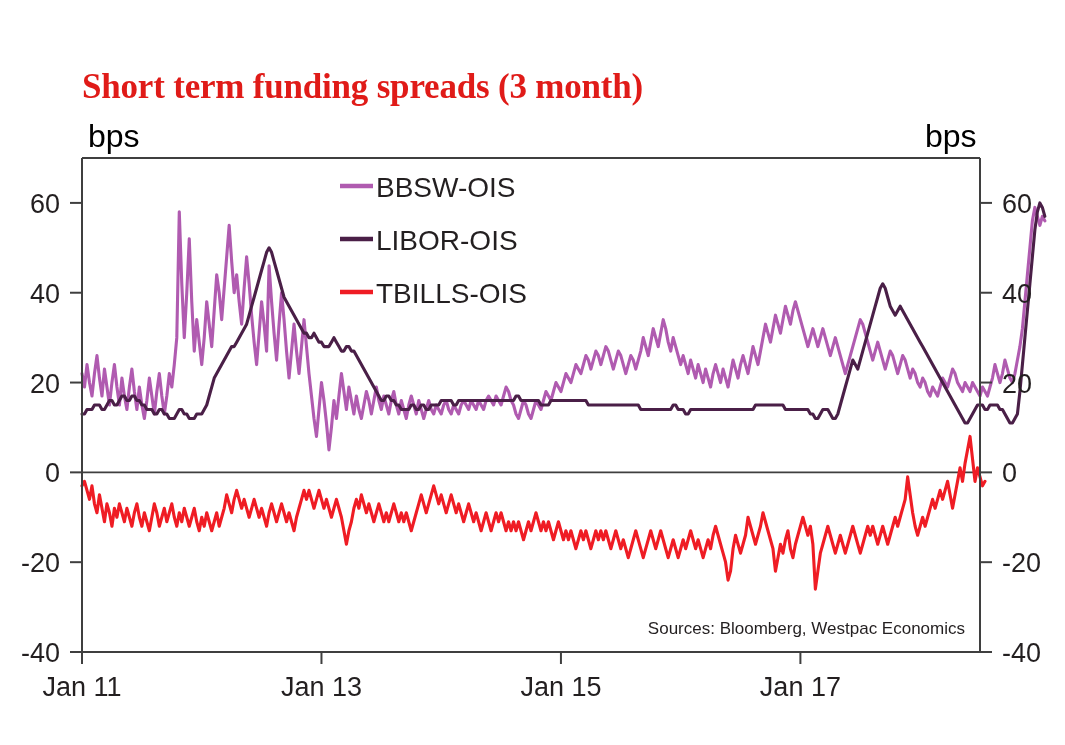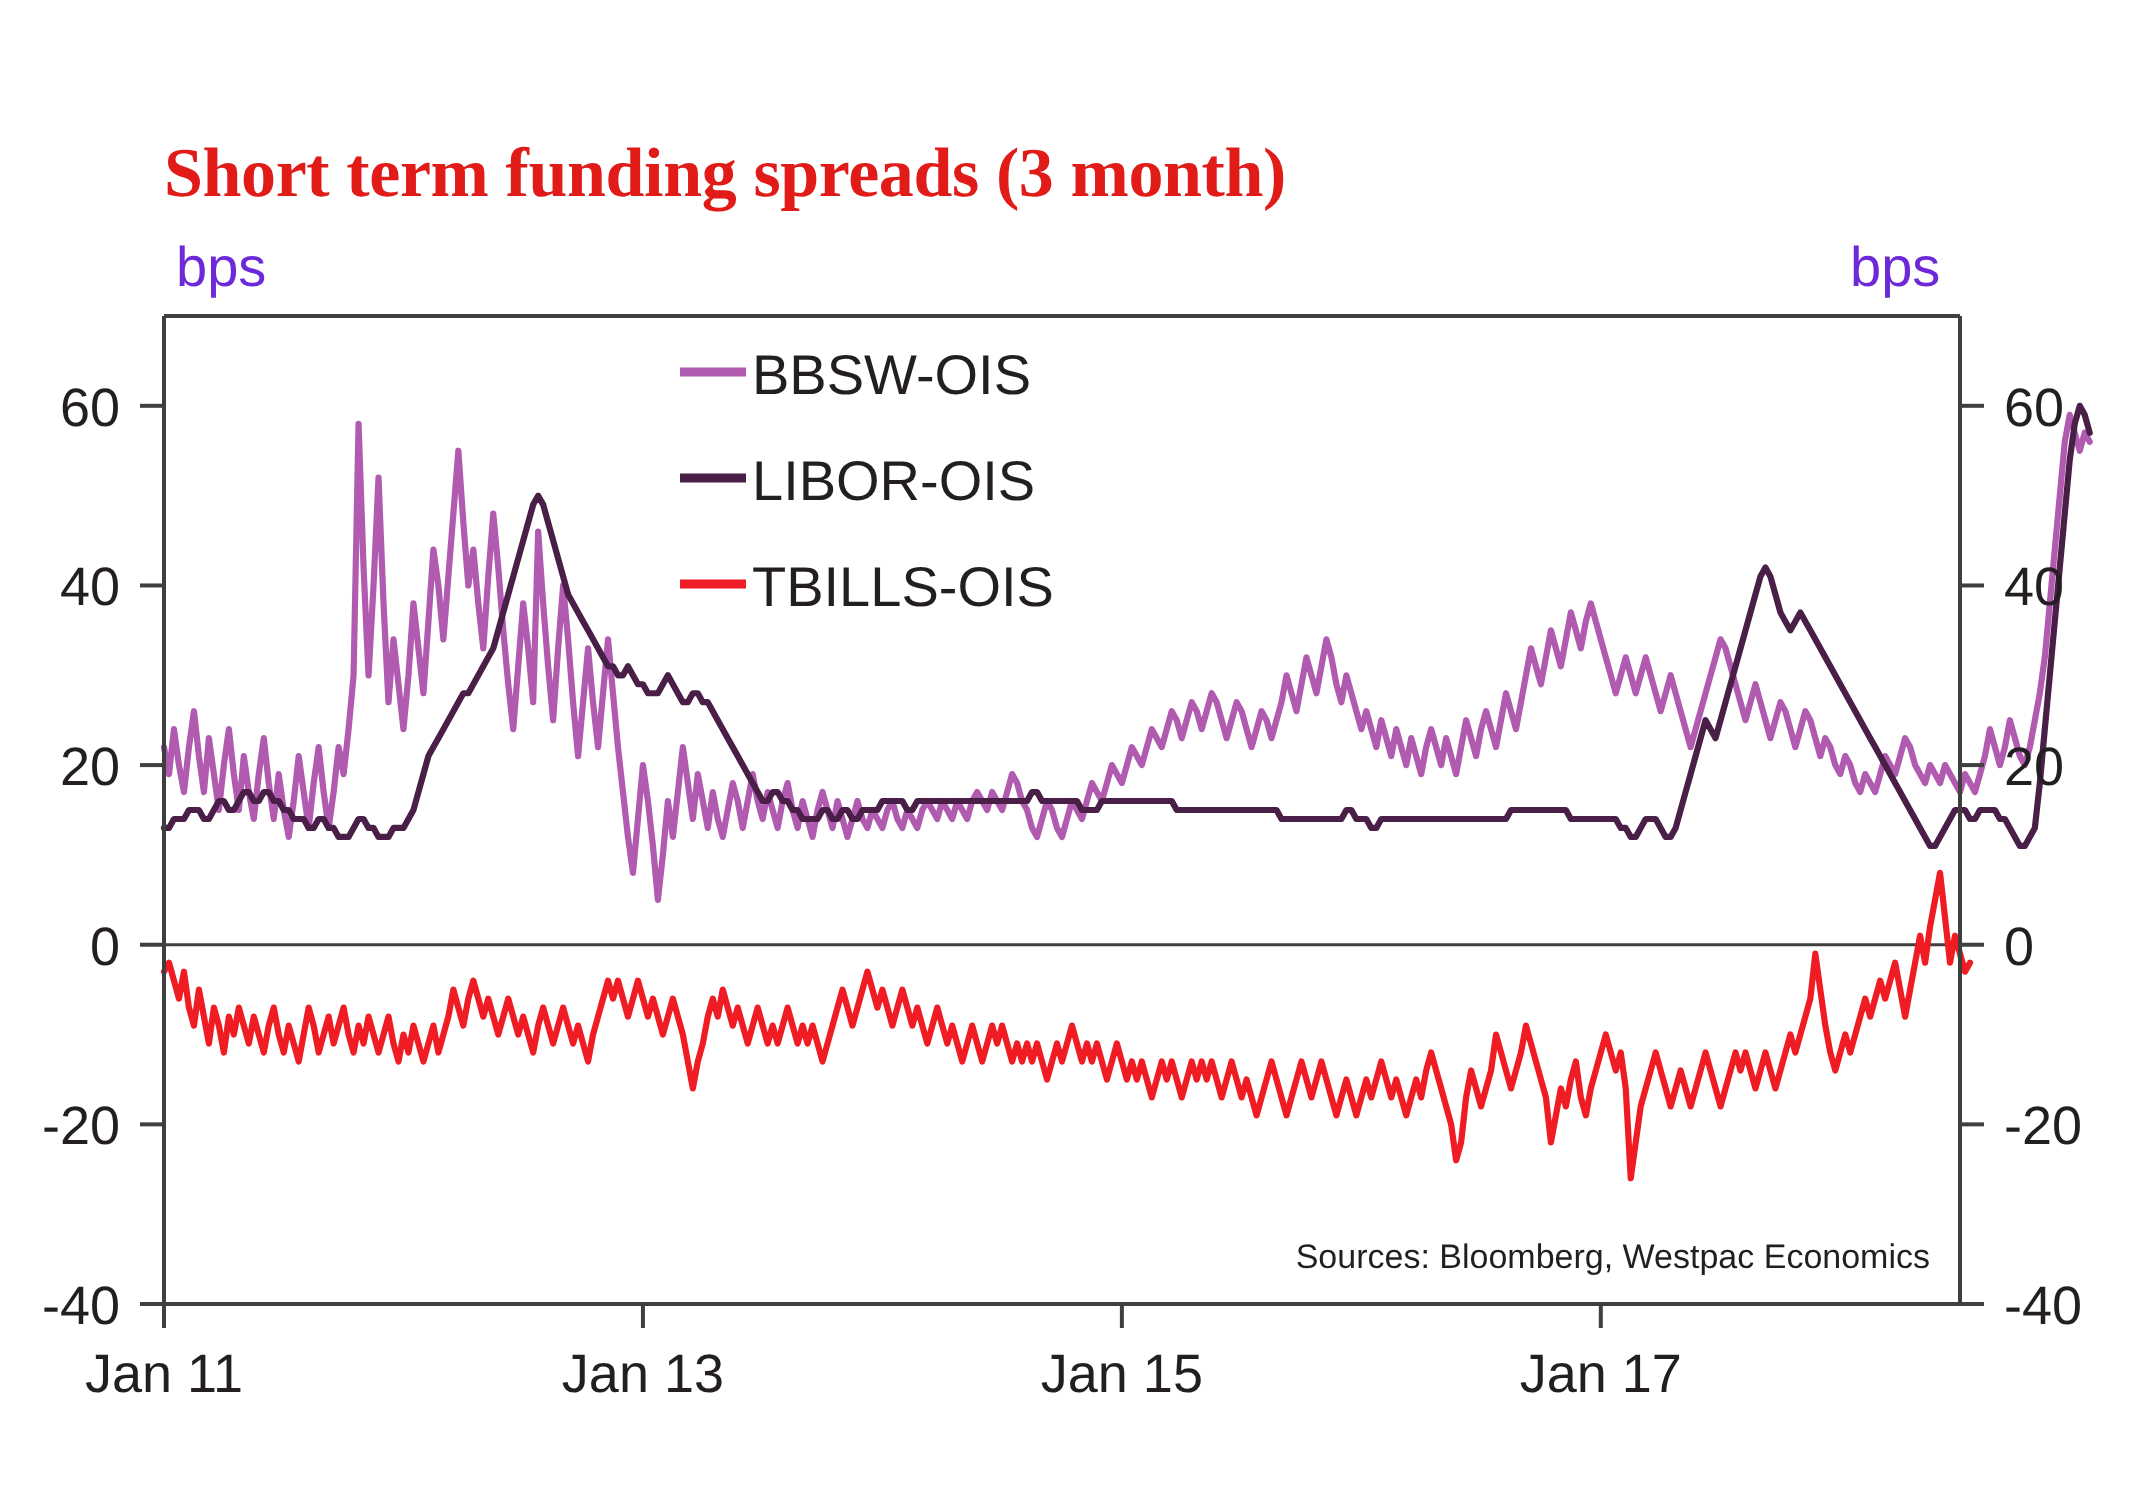--- a/index.html
+++ b/index.html
@@ -28,22 +28,22 @@
     font-weight: bold;
     font-size: 35px;
     color: #e01b18;
     letter-spacing: -0.2px;
     white-space: nowrap;
     margin-top: 48px;
   }
   .unit-label {
     position: absolute;
     font-family: "Liberation Sans", sans-serif;
-    font-size: 28px;
-    color: #6d28d9;
+    font-size: 32px;
+    color: #000000;
   }
   #unit-left  { left: 88px;  top: 118px; }
   #unit-right { left: 925px; top: 118px; }
   #plot-svg {
     position: absolute;
     left: 0; top: 0;
   }
   .tick-label {
     font-family: "Liberation Sans", sans-serif;
     font-size: 27px;

